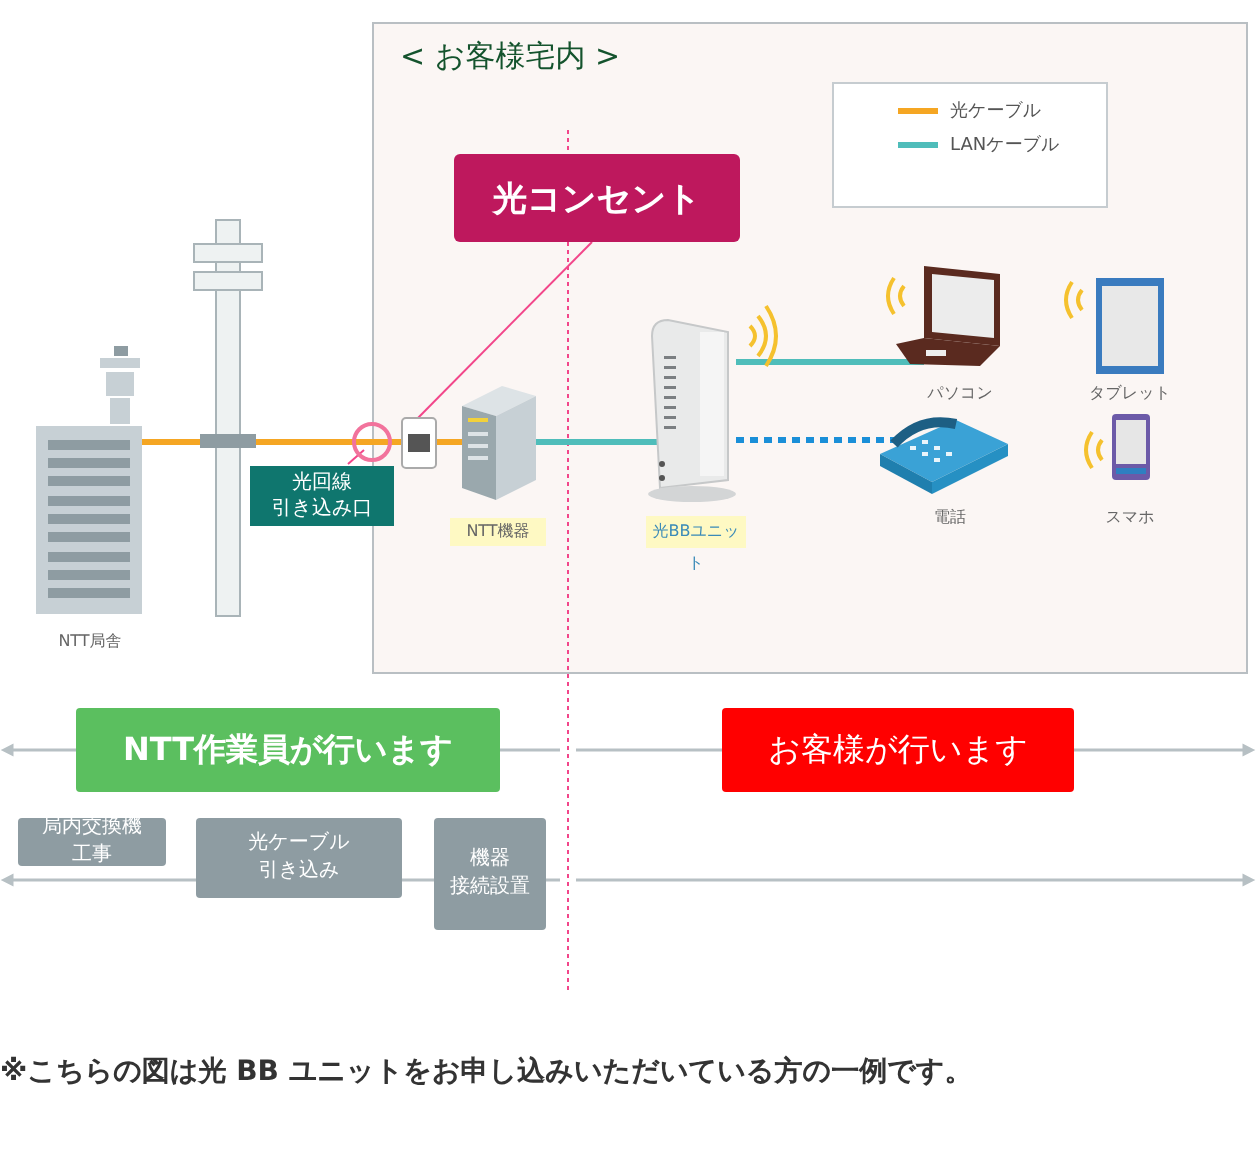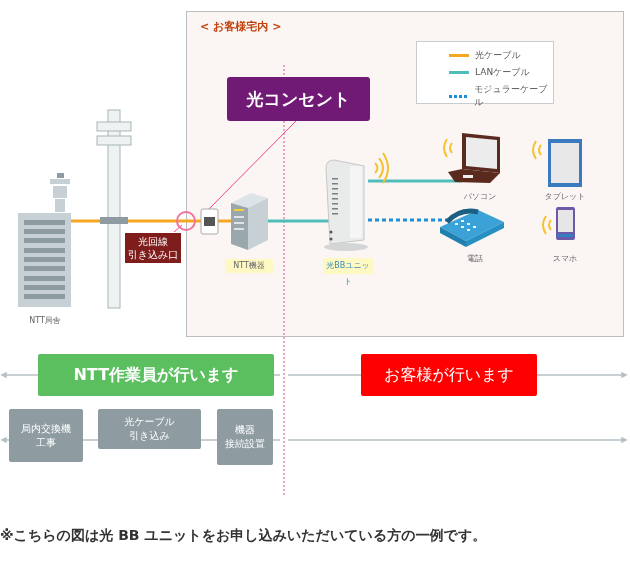--- a/index.html
+++ b/index.html
@@ -1,34 +1,34 @@
 <!DOCTYPE html>
 <html><head>
 <meta charset="utf-8">
 <style>
   html, body { margin:0; padding:0; background:#ffffff; }
   body { width:630px; height:577px; position:relative; overflow:hidden;
          font-family:"DejaVu Sans","Liberation Sans",sans-serif; }
   .abs { position:absolute; }
   #home-box { left:186px; top:11px; width:438px; height:326px;
               background:#fbf6f4; border:1px solid #b9bfc3; box-sizing:border-box; }
-  #home-title { left:200px; top:19px; font-size:11px; font-weight:bold; color:#c2410c; }
+  #home-title { left:200px; top:19px; font-size:15px; font-weight:normal; color:#14532d; }
   #legend { left:416px; top:41px; width:138px; height:63px; background:#fff;
             border:1px solid #c6ccd0; box-sizing:border-box; }
   .leg-row { position:absolute; left:32px; font-size:9px; color:#555; display:flex; align-items:center; }
   .leg-line { width:20px; height:3px; margin-right:6px; }
-  #outlet-label { left:227px; top:77px; width:143px; height:44px; background:#701a75;
+  #outlet-label { left:227px; top:77px; width:143px; height:44px; background:#be185d;
                   border-radius:3px; color:#fff; font-size:17px; font-weight:bold;
                   display:flex; align-items:center; justify-content:center; }
-  #entry-label { left:125px; top:233px; width:56px; height:30px; background:#7f1d1d;
+  #entry-label { left:125px; top:233px; width:72px; height:30px; background:#0f766e;
                  color:#fff; font-size:10px; line-height:13px; text-align:center;
                  display:flex; align-items:center; justify-content:center; }
   .dev-label { font-size:8px; color:#666; text-align:center; }
   .tag-box { background:#fef9c3; }
-  .pill-green { left:38px; top:354px; width:236px; height:42px; background:#5bbf5f;
+  .pill-green { left:38px; top:354px; width:212px; height:42px; background:#5bbf5f;
                 border-radius:2px; color:#fff; font-size:16px; font-weight:bold;
                 display:flex; align-items:center; justify-content:center; }
   .pill-red { left:361px; top:354px; width:176px; height:42px; background:#ff0000;
               border-radius:2px; color:#fff; font-size:16px; font-weight:normal;
               display:flex; align-items:center; justify-content:center; }
   .step { background:#8e9ca2; border-radius:2px; color:#fff; font-size:10px; line-height:14px;
           text-align:center; display:flex; align-items:center; justify-content:center; }
   #footnote { left:0; top:527px; width:630px; font-size:14px;
               font-weight:bold; color:#333; }
 </style>
@@ -39,24 +39,20 @@
 <div id="home-title" class="abs">&lt; お客様宅内 &gt;</div>
 
 <div id="legend" class="abs">
   <div class="leg-row" style="top:7px">
     <span class="leg-line" style="background:#f5a623"></span>
     <span>光ケーブル</span>
   </div>
   <div class="leg-row" style="top:24px">
     <span class="leg-line" style="background:#4fbdba"></span>
     <span>LANケーブル</span>
-  </div>
-  <div class="leg-row" style="top:41px">
-    <span class="leg-line" style="background:repeating-linear-gradient(90deg,#1a8fd8 0 3px,transparent 3px 5px)"></span>
-    <span>モジュラーケーブル</span>
   </div>
 </div>
 
 <svg class="abs" style="left:0;top:0" width="630" height="577">
 
   <line x1="284" y1="65" x2="284" y2="495" stroke="#f2468a" stroke-width="1" stroke-dasharray="2,2"></line>
 
   <line x1="70" y1="221" x2="232" y2="221" stroke="#f5a623" stroke-width="3"></line>
 
   <line x1="268" y1="221" x2="330" y2="221" stroke="#4fbdba" stroke-width="3"></line>
@@ -198,20 +194,20 @@
 <div class="abs dev-label tag-box" style="left:225px;top:259px;width:48px;height:14px;line-height:14px">NTT機器</div>
 <div class="abs dev-label tag-box" style="left:323px;top:258px;width:50px;height:16px;line-height:16px;color:#3a8ab8">光BBユニット</div>
 <div class="abs dev-label" style="left:455px;top:191px;width:50px">パソコン</div>
 <div class="abs dev-label" style="left:540px;top:191px;width:50px">タブレット</div>
 <div class="abs dev-label" style="left:450px;top:253px;width:50px">電話</div>
 <div class="abs dev-label" style="left:540px;top:253px;width:50px">スマホ</div>
 
 <div class="abs pill-green">NTT作業員が行います</div>
 <div class="abs pill-red">お客様が行います</div>
 
-<div class="abs step" style="left:9px;top:409px;width:74px;height:53px;white-space:pre-line">局内交換機
+<div class="abs step" style="left:9px;top:409px;width:74px;height:24px;white-space:pre-line">局内交換機
 工事</div>
 <div class="abs step" style="left:98px;top:409px;width:103px;height:40px;white-space:pre-line">光ケーブル
 引き込み</div>
 <div class="abs step" style="left:217px;top:409px;width:56px;height:56px;white-space:pre-line">機器
 接続設置</div>
 
 <div id="footnote" class="abs">※こちらの図は光 BB ユニットをお申し込みいただいている方の一例です。</div>
 
 </body></html>

